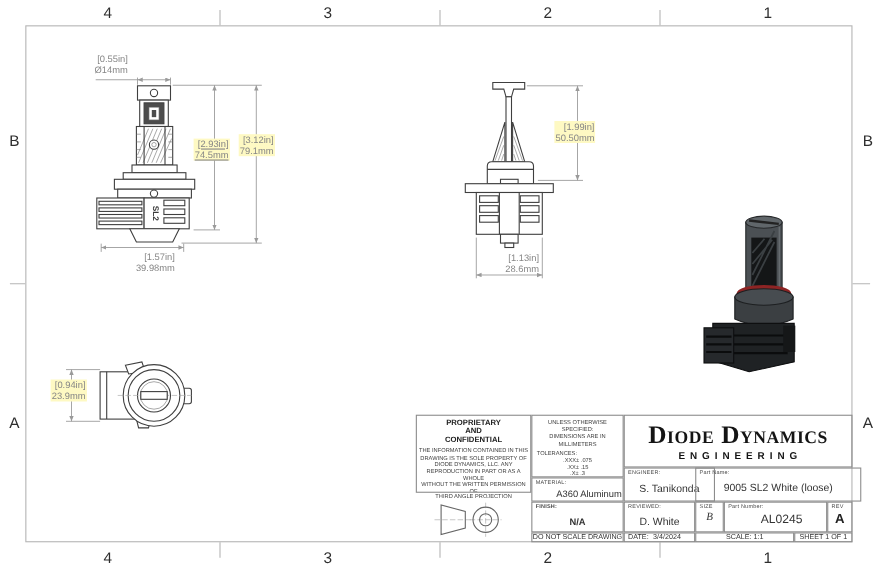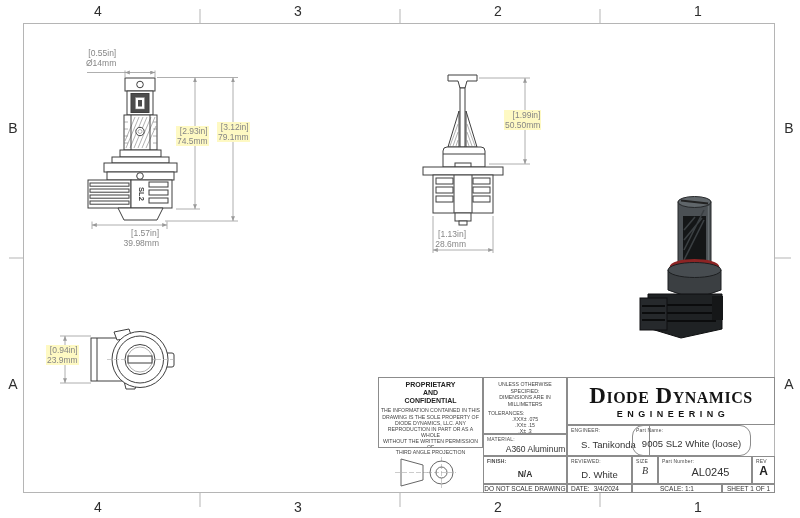--- a/index.html
+++ b/index.html
@@ -182,37 +182,37 @@
       <line class="cl" x1="441.5" y1="457" x2="441.5" y2="488"></line>
       <circle class="sym" cx="441.5" cy="472.5" r="11.5"></circle>
       <circle class="sym" cx="441.5" cy="472.5" r="5.5"></circle>
     </g>
   </svg>
 
   <div class="dim" style="left:86px;top:48px;">
     <span>[0.55in]</span>
     <span>Ø14mm</span>
   </div>
-  <div class="dim bgw" style="left:176px;top:126px;">
+  <div class="dim bgw" style="left:176px;top:126px;text-decoration:underline;">
     <span>[2.93in]</span>
     <span>74.5mm</span>
   </div>
   <div class="dim bgw" style="left:217px;top:122px;">
     <span>[3.12in]</span>
     <span>79.1mm</span>
   </div>
   <div class="dim ctr" style="left:103px;top:228px;width:56px;">
     <span>[1.57in]</span>
     <span>39.98mm</span>
   </div>
   <div class="dim bgw" style="left:504px;top:110px;">
     <span>[1.99in]</span>
     <span>50.50mm</span>
   </div>
-  <div class="dim ctr" style="left:410px;top:229px;width:56px;">
+  <div class="dim ctr" style="left:434px;top:229px;width:56px;">
     <span>[1.13in]</span>
     <span>28.6mm</span>
   </div>
   <div class="dim bgw" style="left:46px;top:345px;">
     <span>[0.94in]</span>
     <span>23.9mm</span>
   </div>
 
   <div class="ta-label">THIRD ANGLE PROJECTION</div>
 
@@ -267,21 +267,21 @@
     <div class="cell" style="left:189px;top:79px;width:65px;height:28px;">
       <span class="tb-label">REVIEWED:</span>
       <div class="tb-value" style="margin-top:12px;">D. White</div>
     </div>
 
     <div class="cell date-cell" style="left:189px;top:107px;width:65px;height:9px;">
       <span>DATE:</span>
       <span>3/4/2024</span>
     </div>
 
-    <div class="cell" style="left:254px;top:48px;width:119px;height:31px;border-radius:11px;">
+    <div class="cell" style="left:254px;top:48px;width:151px;height:31px;">
       <span class="tb-label">Part Name:</span>
       <div class="tb-value" style="margin-top:12px;">9005 SL2 White (loose)</div>
     </div>
 
     <div class="cell" style="left:254px;top:79px;width:26px;height:28px;">
       <span class="tb-label">SIZE</span>
       <div class="val-it">B</div>
     </div>
 
     <div class="cell" style="left:280px;top:79px;width:94px;height:28px;">

